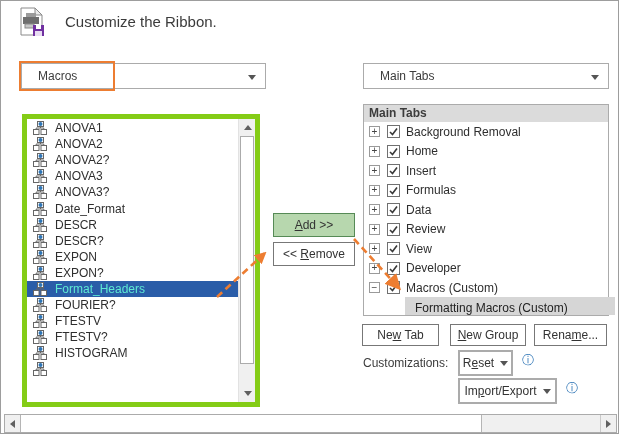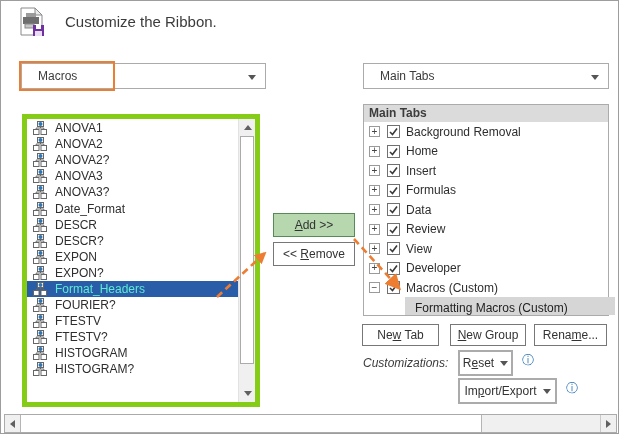--- a/index.html
+++ b/index.html
@@ -262,21 +262,20 @@
     <span class="mlabel">HISTOGRAM</span>
   </div>
         <div class="mrow">
     <svg class="micon" width="14" height="14" viewBox="0 0 14 14">
       <rect x="4.5" y="0.5" width="6" height="5" fill="#ffffff" stroke="#666"></rect>
       <circle cx="7.5" cy="3" r="2" fill="#2e75b6"></circle>
       <path d="M7.5,5.5 V7 M3.2,7 H10.8 M3.2,7 V8.5 M10.8,7 V8.5" stroke="#666" fill="none"></path>
       <rect x="0.5" y="8.5" width="5.5" height="5" fill="#ffffff" stroke="#666"></rect>
       <rect x="8" y="8.5" width="5.5" height="5" fill="#ffffff" stroke="#666"></rect>
     </svg>
-    <span class="mlabel">HISTOGRAM?</span>
   </div>
       </div>
     <div class="vscroll">
       <div class="sb-btn" style="top:0;">
           <span class="tri-up"></span>
         </div>
       <div class="vthumb"></div>
       <div class="sb-btn" style="bottom:0;top:auto;">
           <span class="tri-down"></span>
         </div>
@@ -385,21 +384,21 @@
   <div class="abs btn akp" style="left:361px;top:323px;width:77px;height:22px;">
     <span>Ne</span><span class="ak">w</span><span> Tab</span>
   </div>
   <div class="abs btn akp" style="left:449px;top:323px;width:76px;height:22px;">
     <span></span><span class="ak">N</span><span>ew Group</span>
   </div>
   <div class="abs btn akp" style="left:533px;top:323px;width:73px;height:22px;">
     <span>Rena</span><span class="ak">m</span><span>e...</span>
   </div>
 
-  <div class="abs" style="left:362px;top:355px;font-style:italic;">
+  <div class="abs" style="left:362px;top:355px;">
     <span>Customizations:</span>
   </div>
   <div class="abs combo-btn akp" style="left:457px;top:349px;width:55px;height:26px;">
     <span>R</span><span class="ak">e</span><span>set</span>
     <span class="dd-caret"></span>
   </div>
   <span class="abs info" style="left:519px;top:353px;">ⓘ</span>
 
   <div class="abs combo-btn akp" style="left:457px;top:377px;width:99px;height:26px;">
     <span>Im</span><span class="ak">p</span><span>ort/Export</span>

